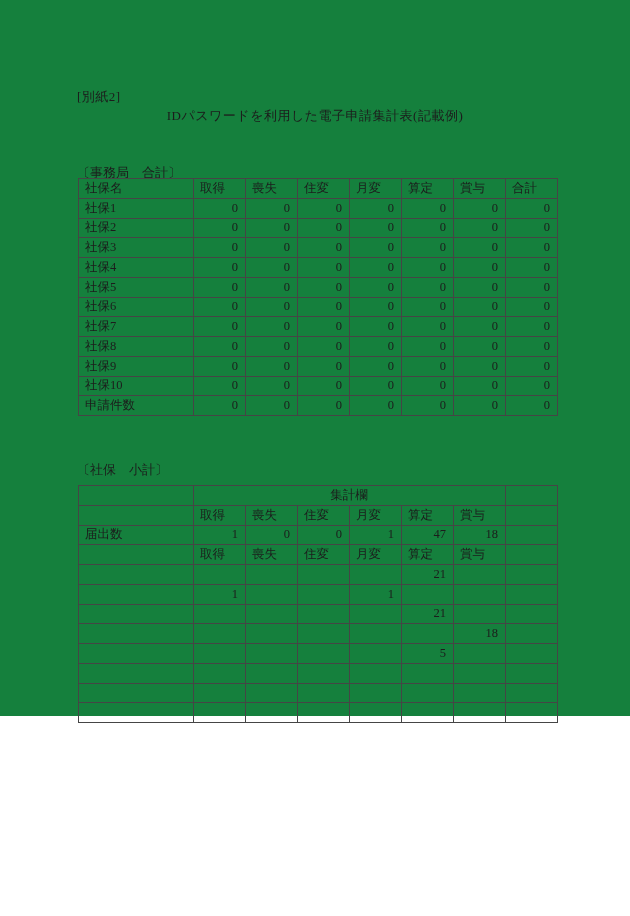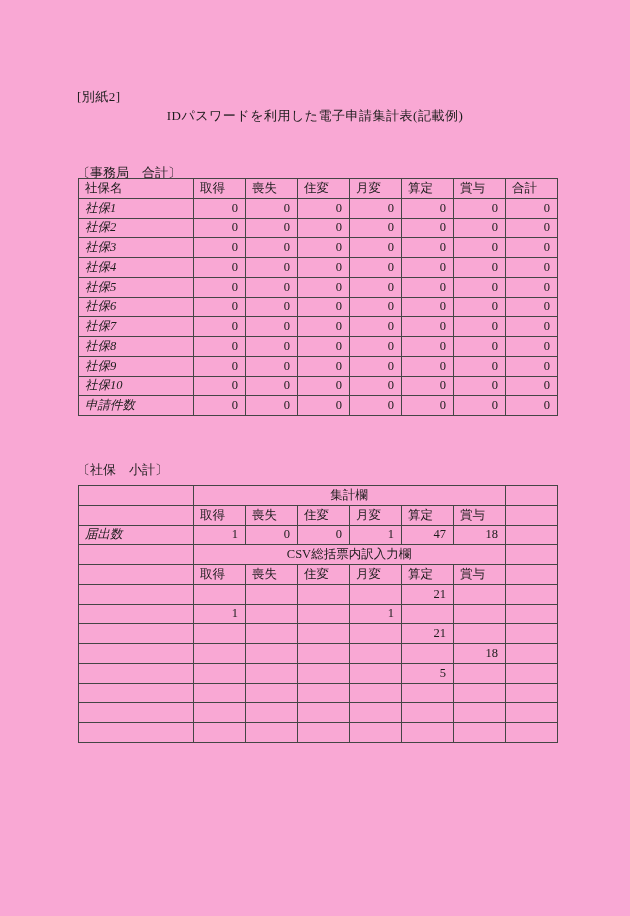--- a/index.html
+++ b/index.html
@@ -3,21 +3,21 @@
 <meta charset="utf-8">
 <style>
   * { margin: 0; padding: 0; box-sizing: border-box; }
   html, body { background: #ffffff; }
   body {
     width: 630px; height: 916px;
     position: relative;
     font-family: "Liberation Serif", "DejaVu Serif", serif;
     color: #1c1c1c;
   }
-  .page { position: absolute; left: 0; top: 0; width: 630px; height: 916px; background: #f9a8d4; }
+  .page { position: absolute; left: 0; top: 0; width: 630px; height: 716px; background: #15803d; }
 
   .attach-label { position: absolute; left: 77px; top: 88px; font-size: 13px; letter-spacing: 0.5px; }
   .doc-title { position: absolute; left: 0; top: 107px; width: 630px; text-align: center; font-size: 13px; letter-spacing: 0.5px; }
   .section-label { position: absolute; left: 77px; font-size: 13px; }
   .sec1 { top: 164px; }
   .sec2 { top: 461px; text-align: right; }
 
   table.tbl {
     position: absolute; left: 78px;
     border-collapse: collapse; table-layout: fixed;
@@ -29,21 +29,21 @@
   col.c-num  { width: 52px; }
   .tbl td {
     border: 1px solid #454545;
     height: 19.75px;
     padding: 0 7px 0 6px;
     white-space: nowrap; overflow: hidden;
     font-weight: normal;
     vertical-align: middle;
   }
   .tbl td.head-cell { text-align: left; margin-left: 36px; }
-  .tbl td.name-cell { text-align: left; font-style: italic; }
+  .tbl td.name-cell { text-align: left; }
   .tbl td.num-cell  { text-align: right; }
   .tbl td.span-cell { text-align: center; }
   .tbl td.empty-cell { }
 </style>
 </head>
 <body>
 
 <div class="page">
 
   <div class="attach-label">[別紙2]</div>
@@ -221,25 +221,20 @@
           <td class="num-cell">1</td>
           <td class="num-cell">0</td>
           <td class="num-cell">0</td>
           <td class="num-cell">1</td>
           <td class="num-cell">47</td>
           <td class="num-cell">18</td>
           <td class="empty-cell"></td>
         </tr>
         <tr>
           <td class="empty-cell"></td>
-          <td class="span-cell" colspan="6">CSV総括票内訳入力欄</td>
-          <td class="empty-cell"></td>
-        </tr>
-        <tr>
-          <td class="empty-cell"></td>
           <td class="head-cell">取得</td>
           <td class="head-cell">喪失</td>
           <td class="head-cell">住変</td>
           <td class="head-cell">月変</td>
           <td class="head-cell">算定</td>
           <td class="head-cell">賞与</td>
           <td class="empty-cell"></td>
         </tr>
         <tr>
           <td class="empty-cell"></td>

